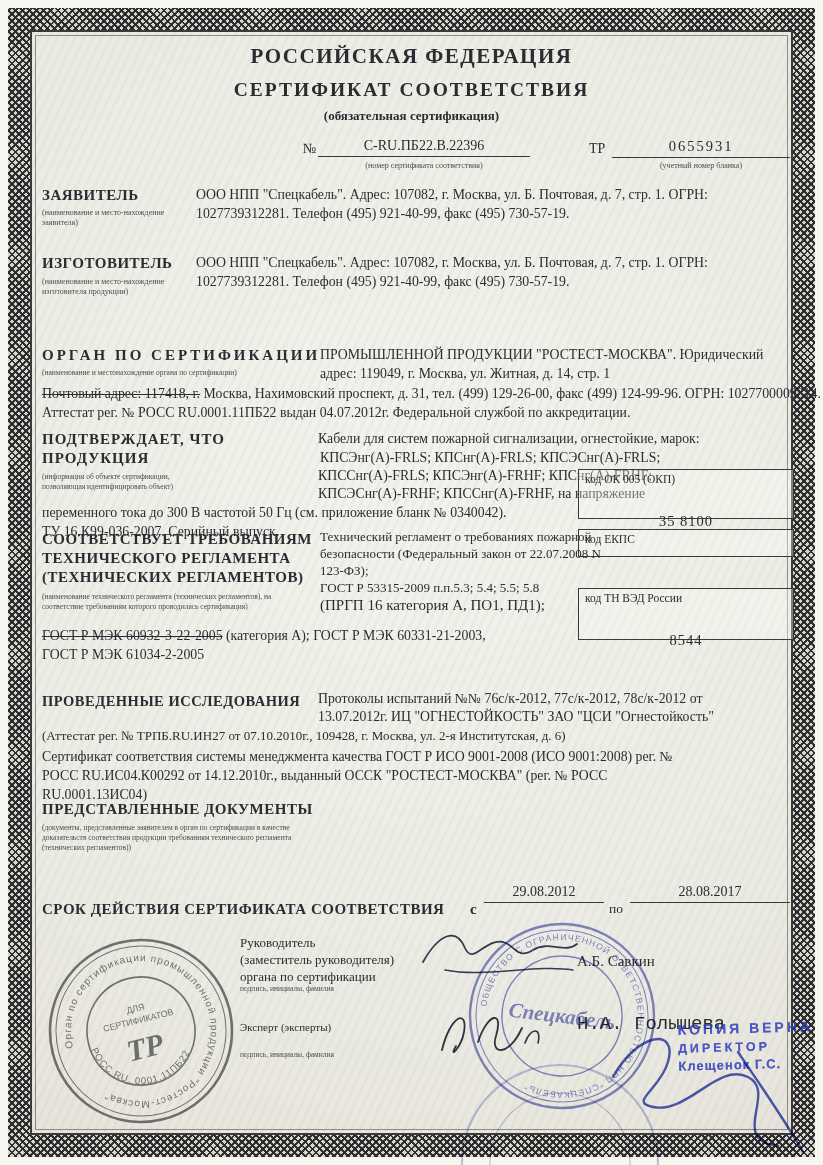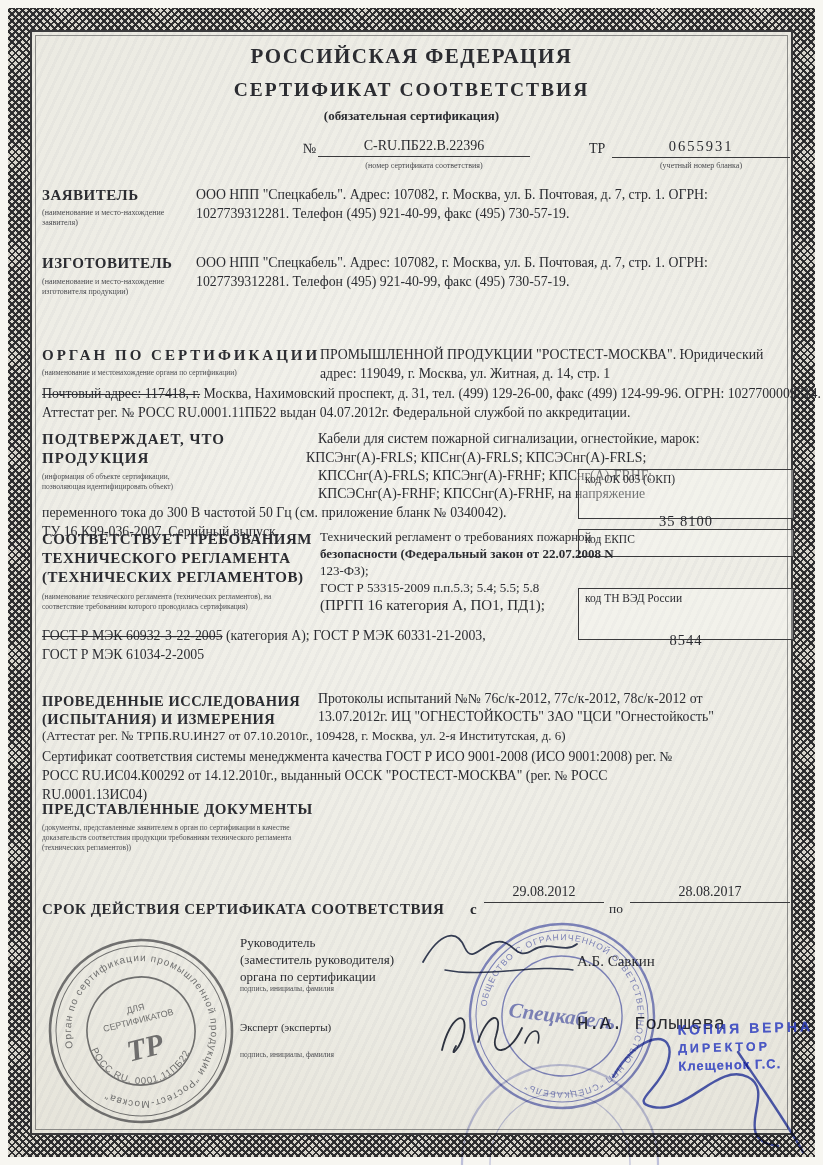--- a/index.html
+++ b/index.html
@@ -79,21 +79,21 @@
   <div class="abs lbl" style="left:42px;top:347px;letter-spacing:3px;">ОРГАН ПО СЕРТИФИКАЦИИ</div>
   <div class="abs sub" style="left:42px;top:368px;width:270px;font-size:7.5px;">(наименование и местонахождение органа по сертификации)</div>
   <div class="abs body-t" style="left:320px;top:345px;width:474px;">ПРОМЫШЛЕННОЙ ПРОДУКЦИИ "РОСТЕСТ-МОСКВА". Юридический адрес: 119049, г. Москва, ул. Житная, д. 14, стр. 1</div>
   <div class="abs body-t nw" style="left:42px;top:384px;"><span class="strike">Почтовый адрес: 117418, г.</span><span> Москва, Нахимовский проспект, д. 31, тел. (499) 129-26-00, факс (499) 124-99-96. ОГРН: 1027700009814.</span></div>
   <div class="abs body-t nw" style="left:42px;top:403px;">Аттестат рег. № РОСС RU.0001.11ПБ22 выдан 04.07.2012г. Федеральной службой по аккредитации.</div>
 
   <div class="abs lbl" style="left:42px;top:431px;letter-spacing:1px;text-align:center;">ПОДТВЕРЖДАЕТ, ЧТО</div>
   <div class="abs lbl" style="left:42px;top:450px;letter-spacing:1px;">ПРОДУКЦИЯ</div>
   <div class="abs sub" style="left:42px;top:472px;width:160px;font-size:7.5px;">(информация об объекте сертификации, позволяющая идентифицировать объект)</div>
   <div class="abs body-t nw" style="left:318px;top:429px;">Кабели для систем пожарной сигнализации, огнестойкие, марок:</div>
-  <div class="abs body-t nw" style="left:306px;top:448px;">КПСЭнг(А)-FRLS; КПСнг(А)-FRLS; КПСЭСнг(А)-FRLS;</div>
+  <div class="abs body-t nw" style="left:320px;top:448px;">КПСЭнг(А)-FRLS; КПСнг(А)-FRLS; КПСЭСнг(А)-FRLS;</div>
   <div class="abs body-t nw" style="left:318px;top:466px;">КПССнг(А)-FRLS; КПСЭнг(А)-FRHF; КПСнг(А)-FRHF;</div>
   <div class="abs body-t nw" style="left:318px;top:484px;">КПСЭСнг(А)-FRHF; КПССнг(А)-FRHF, на напряжение</div>
   <div class="abs body-t nw" style="left:42px;top:503px;">переменного тока до 300 В частотой 50 Гц (см. приложение бланк № 0340042).</div>
   <div class="abs body-t nw" style="left:42px;top:522px;">ТУ 16.К99-036-2007. Серийный выпуск.</div>
 
   <div class="abs codebox" style="left:578px;top:469px;width:214px;height:48px;">
     <div class="cb-lbl">код ОК 005 (ОКП)</div>
     <div class="cb-val">35 8100</div>
   </div>
   <div class="abs codebox" style="left:578px;top:529px;width:214px;height:26px;">
@@ -102,29 +102,28 @@
   <div class="abs codebox" style="left:578px;top:588px;width:214px;height:50px;">
     <div class="cb-lbl">код ТН ВЭД России</div>
     <div class="cb-val">8544</div>
   </div>
 
   <div class="abs lbl" style="left:42px;top:531px;">СООТВЕТСТВУЕТ ТРЕБОВАНИЯМ</div>
   <div class="abs lbl" style="left:42px;top:550px;">ТЕХНИЧЕСКОГО РЕГЛАМЕНТА</div>
   <div class="abs lbl" style="left:42px;top:569px;">(ТЕХНИЧЕСКИХ РЕГЛАМЕНТОВ)</div>
   <div class="abs sub" style="left:42px;top:592px;width:265px;font-size:7.5px;">(наименование технического регламента (технических регламентов), на соответствие требованиям которого проводилась сертификация)</div>
   <div class="abs nw" style="left:320px;top:529px;font-size:13px;">Технический регламент о требованиях пожарной</div>
-  <div class="abs nw" style="left:320px;top:546px;font-size:13px;font-weight:bold;">безопасности (Федеральный закон от 22.07.2008 N</div>
+  <div class="abs nw" style="left:320px;top:546px;font-size:13px;">безопасности (Федеральный закон от 22.07.2008 N</div>
   <div class="abs nw" style="left:320px;top:563px;font-size:13px;">123-ФЗ);</div>
   <div class="abs nw" style="left:320px;top:580px;font-size:13px;">ГОСТ Р 53315-2009 п.п.5.3; 5.4; 5.5; 5.8</div>
   <div class="abs nw" style="left:320px;top:597px;font-size:15px;">(ПРГП 16 категория А, ПО1, ПД1);</div>
   <div class="abs body-t nw" style="left:42px;top:626px;"><span class="strike">ГОСТ Р МЭК 60932-3-22-2005</span><span> (категория А); ГОСТ Р МЭК 60331-21-2003,</span></div>
   <div class="abs body-t nw" style="left:42px;top:645px;">ГОСТ Р МЭК 61034-2-2005</div>
 
   <div class="abs lbl" style="left:42px;top:693px;font-size:14.5px;">ПРОВЕДЕННЫЕ ИССЛЕДОВАНИЯ</div>
-  <div class="abs lbl" style="left:42px;top:711px;font-size:14.5px;">(ИСПЫТАНИЯ) И ИЗМЕРЕНИЯ</div>
   <div class="abs body-t nw" style="left:318px;top:689px;">Протоколы испытаний №№ 76с/к-2012, 77с/к-2012, 78с/к-2012 от</div>
   <div class="abs body-t nw" style="left:318px;top:707px;">13.07.2012г. ИЦ "ОГНЕСТОЙКОСТЬ" ЗАО "ЦСИ "Огнестойкость"</div>
   <div class="abs nw" style="left:42px;top:728px;font-size:13px;">(Аттестат рег. № ТРПБ.RU.ИН27 от 07.10.2010г., 109428, г. Москва, ул. 2-я Институтская, д. 6)</div>
   <div class="abs body-t nw" style="left:42px;top:747px;">Сертификат соответствия системы менеджмента качества ГОСТ Р ИСО 9001-2008 (ИСО 9001:2008) рег. №</div>
   <div class="abs body-t nw" style="left:42px;top:766px;">РОСС RU.ИС04.К00292 от 14.12.2010г., выданный ОССК "РОСТЕСТ-МОСКВА" (рег. № РОСС</div>
   <div class="abs body-t nw" style="left:42px;top:785px;">RU.0001.13ИС04)</div>
 
   <div class="abs lbl" style="left:42px;top:801px;">ПРЕДСТАВЛЕННЫЕ ДОКУМЕНТЫ</div>
   <div class="abs lbl" style="left:42px;top:901px;">СРОК ДЕЙСТВИЯ СЕРТИФИКАТА СООТВЕТСТВИЯ</div>
 

